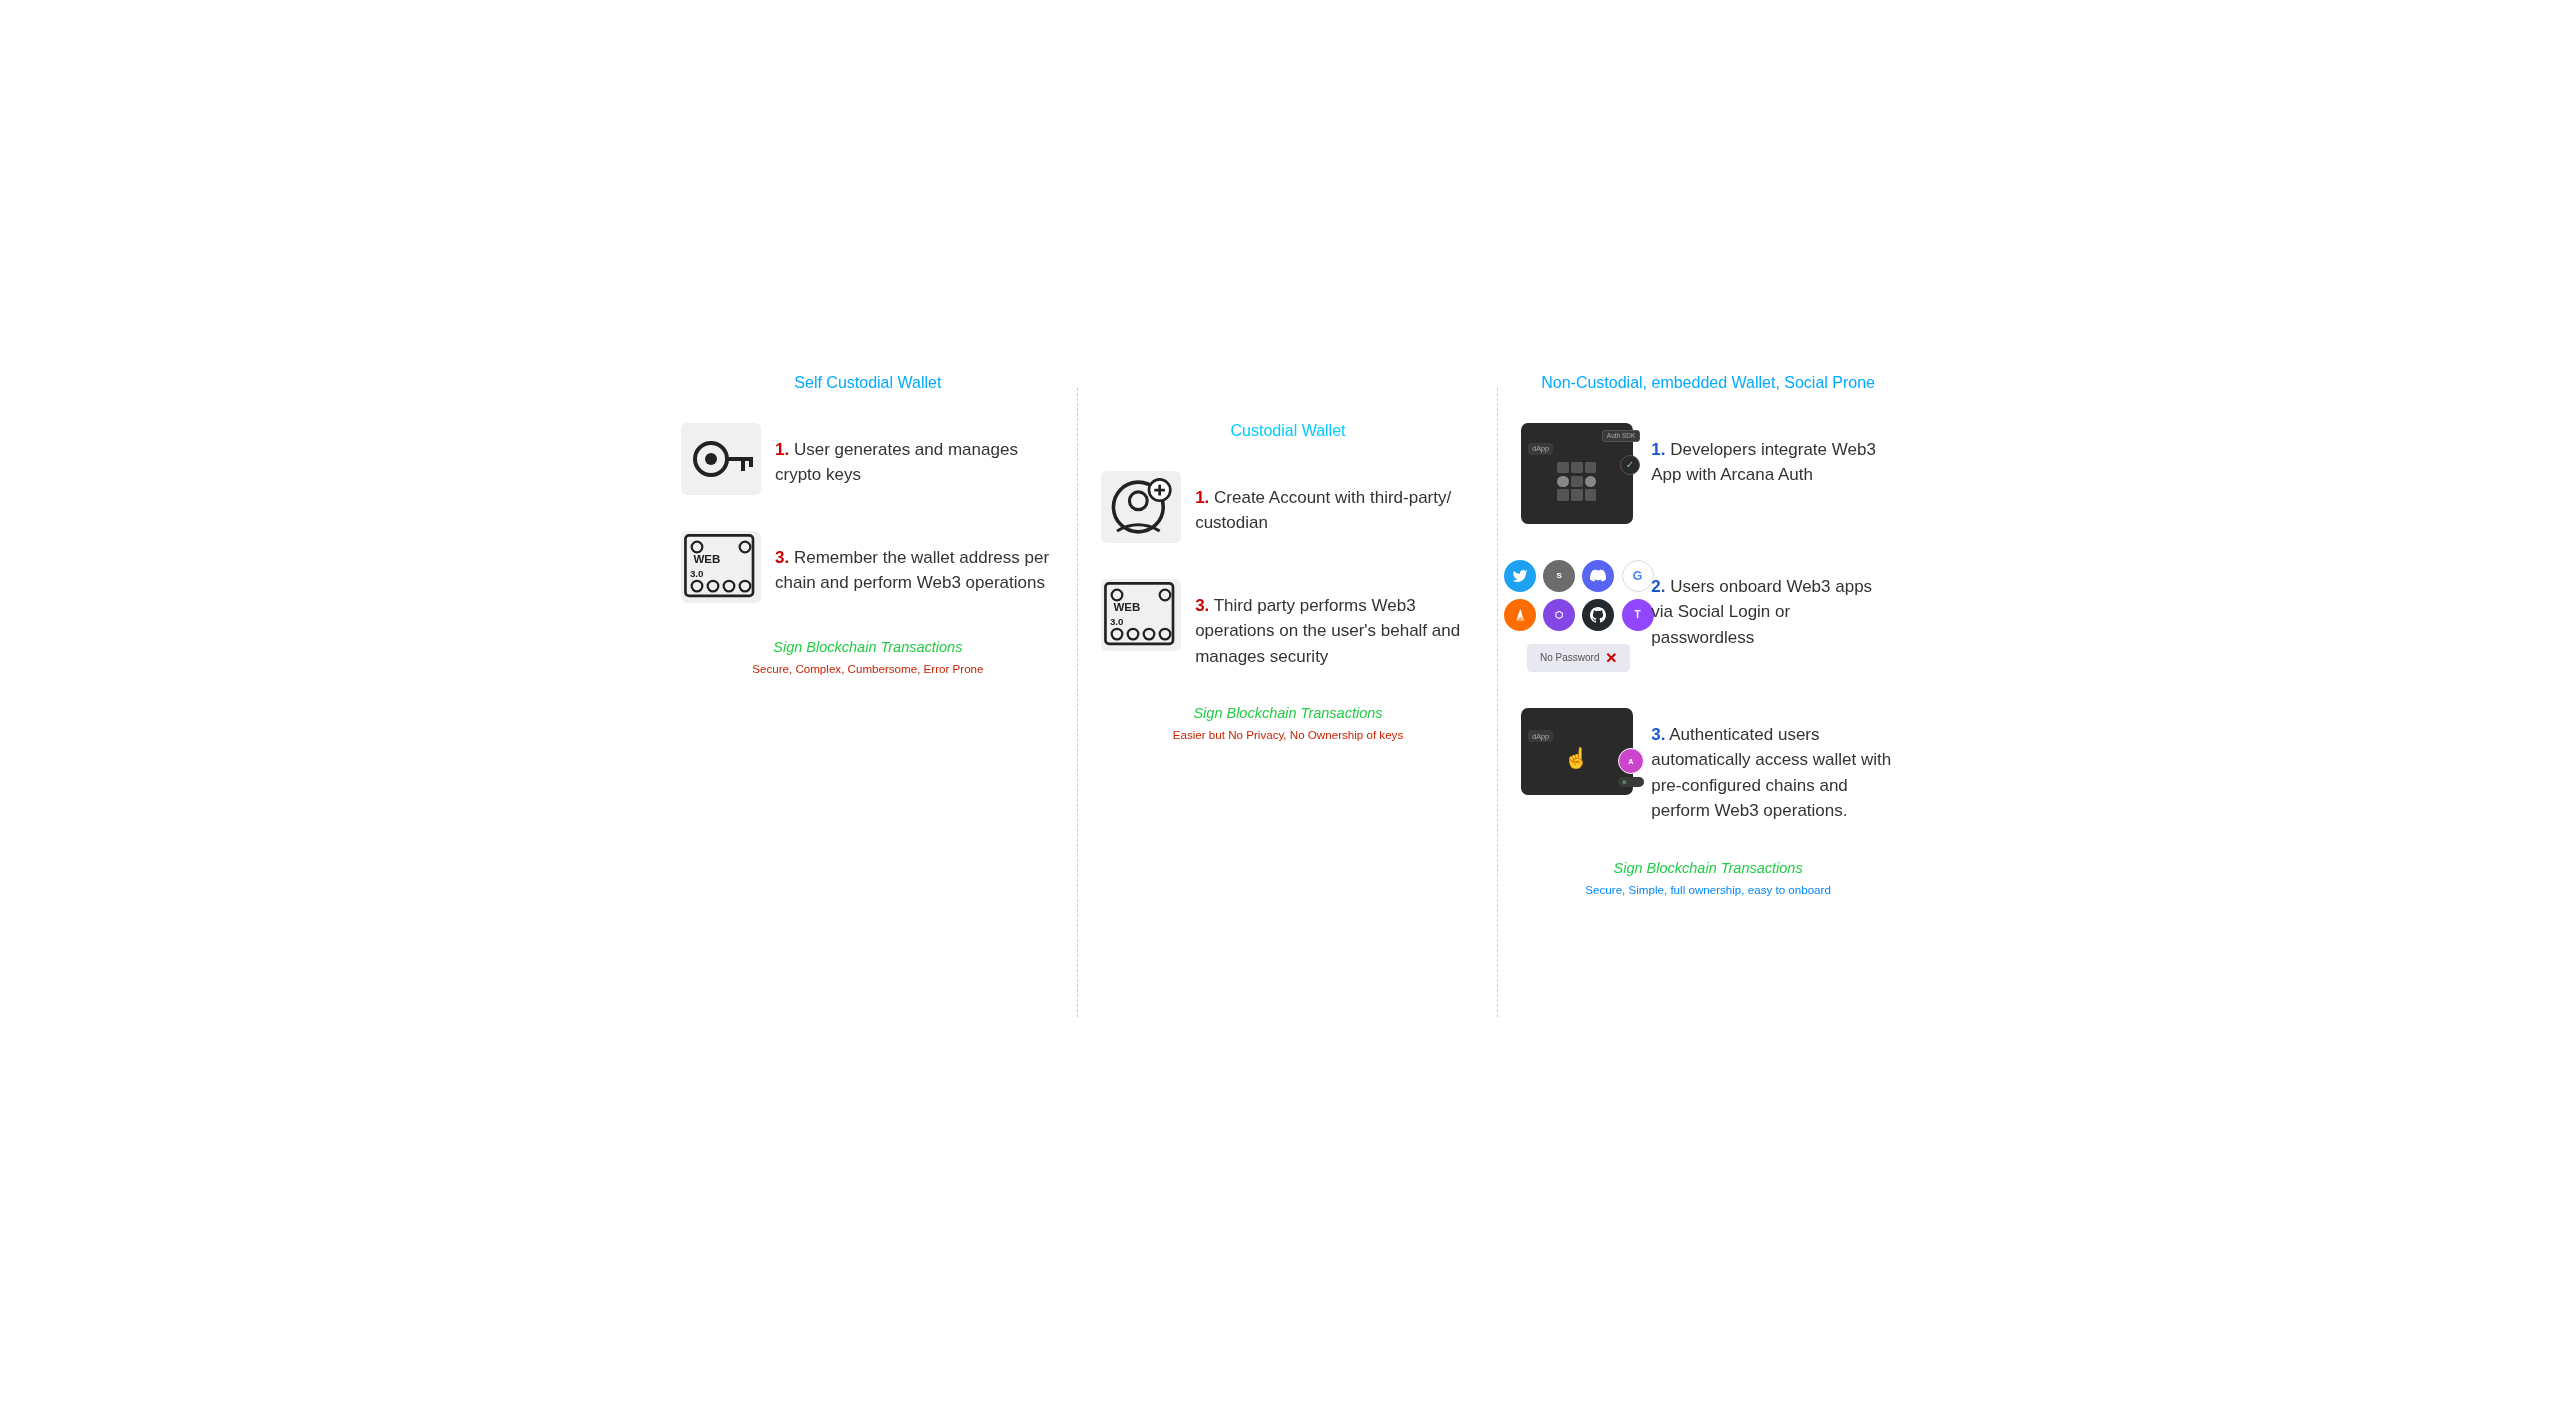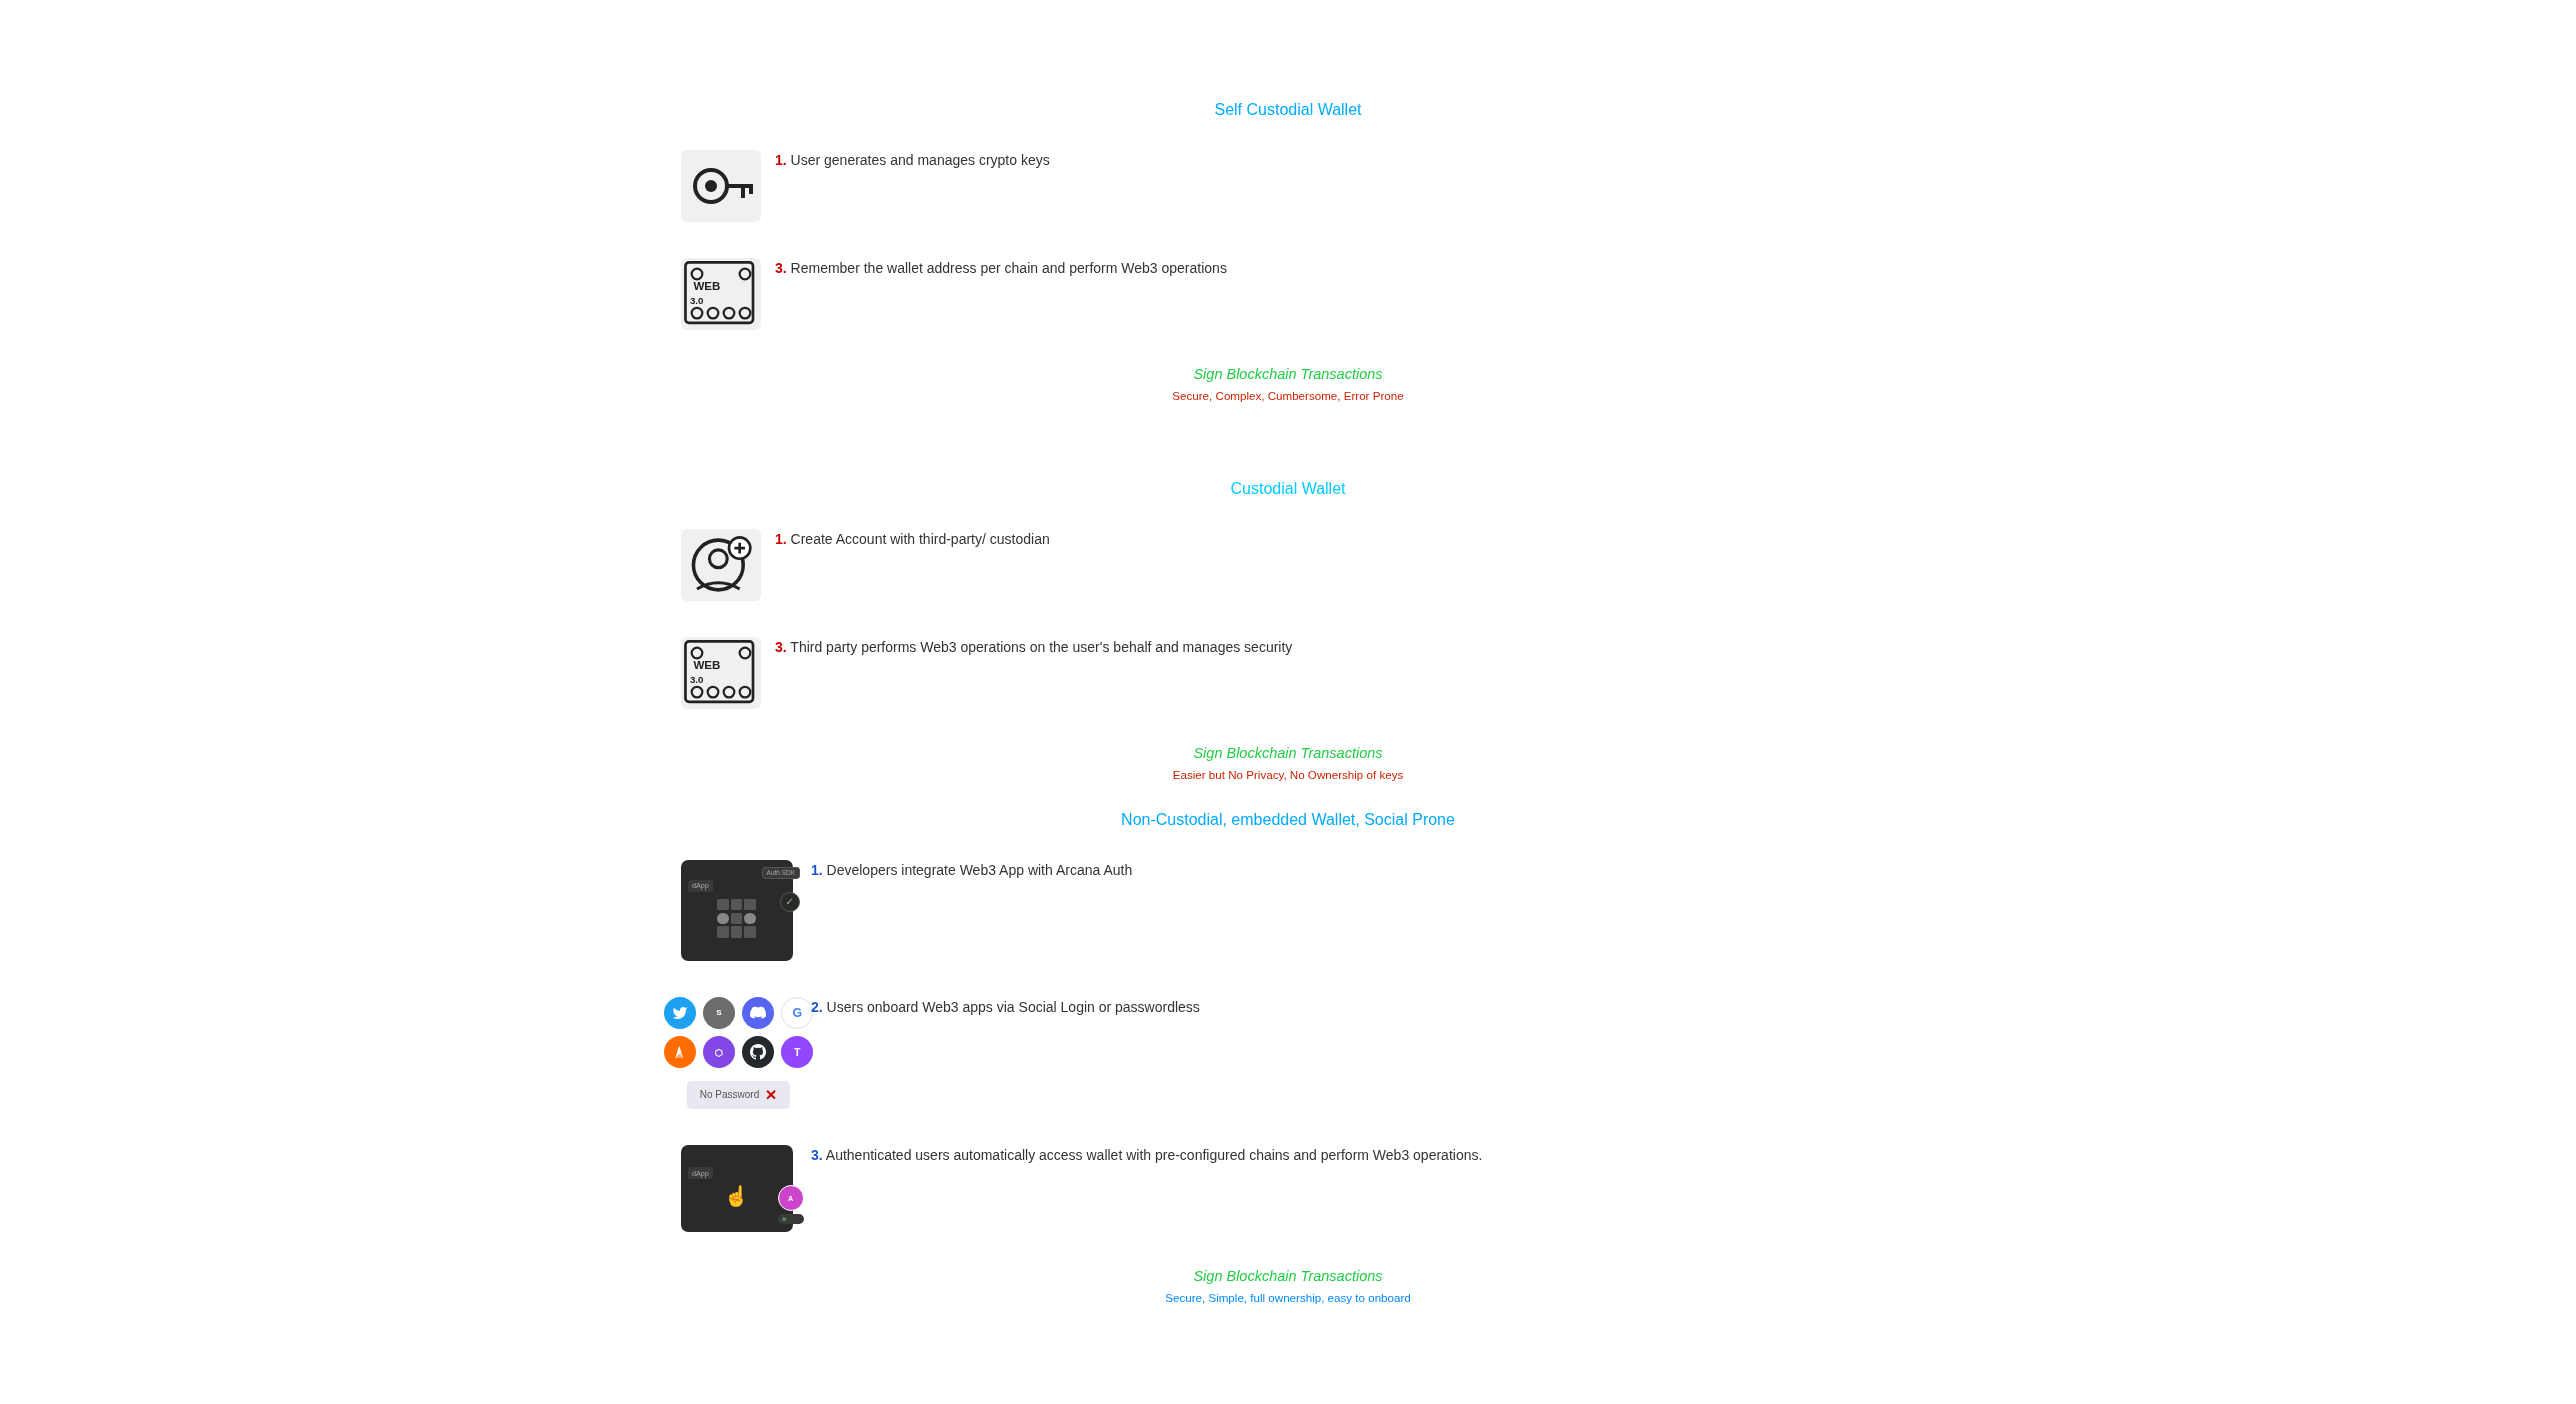--- a/index.html
+++ b/index.html
@@ -9,21 +9,21 @@
       min-height: 100vh;
       display: flex;
       align-items: center;
       justify-content: center;
     }
     .page-container {
       width: 1288px;
       min-height: 702px;
       background: #ffffff;
       display: flex;
-      flex-direction: column;
+      flex-direction: row;
       position: relative;
       padding: 22px 14.5px;
     }
     .column {
       flex: 1;
       display: flex;
       flex-direction: column;
       align-items: center;
       padding: 0 22px;
       position: relative;
@@ -58,23 +58,24 @@
       height: 72px;
       background: #f0f0f0;
       border-radius: 5.8px;
       display: flex;
       align-items: center;
       justify-content: flex-start;
       overflow: hidden;
     }
     .step-text {
       flex: 1;
-      font-size: 14px;
+      font-size: 17px;
       line-height: 1.5;
       color: #333333;
+      margin-top: 14px;
     }
     .step-number {
       color: #cc0000;
       font-weight: 700;
     }
     .step-number-blue {
       color: #1a56cc;
       font-weight: 700;
     }
     .footer-sign {

